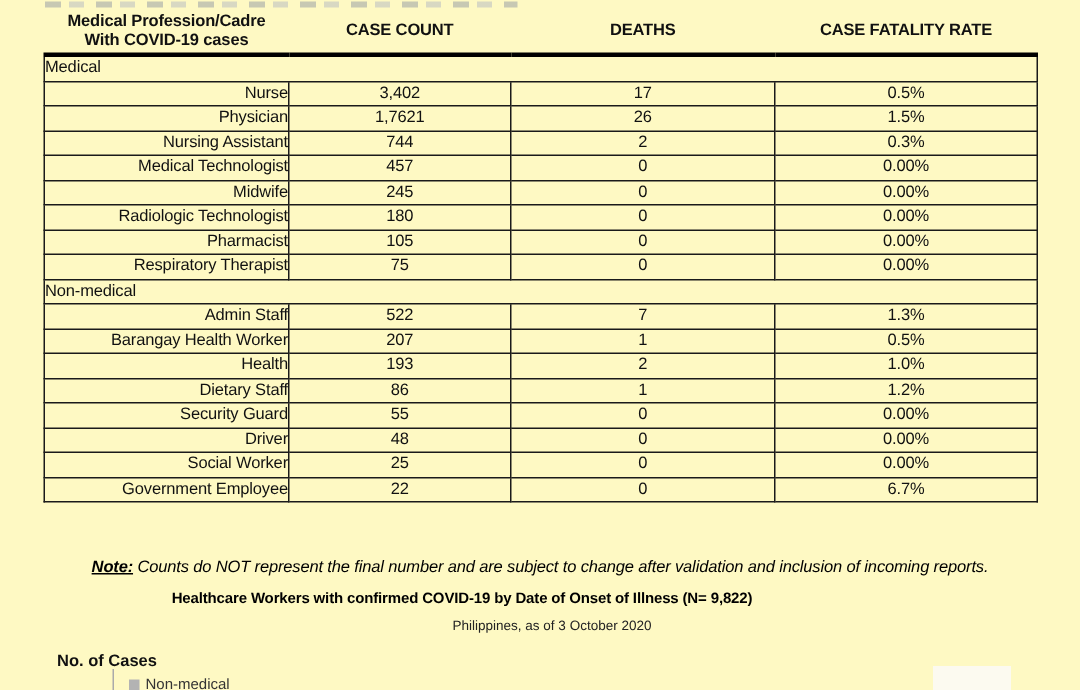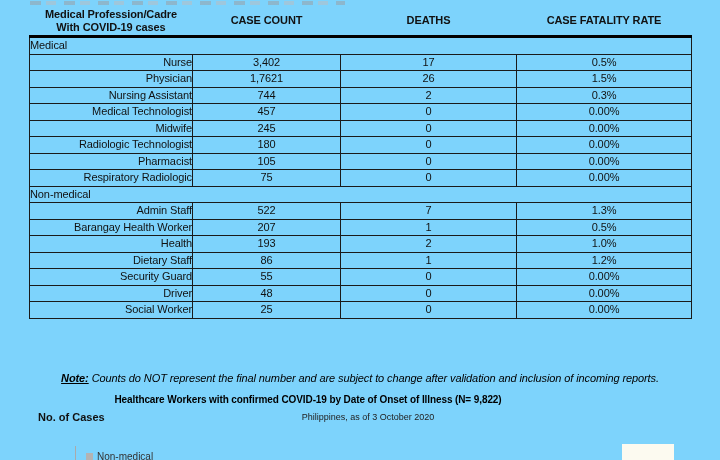--- a/index.html
+++ b/index.html
@@ -1,17 +1,17 @@
 <!DOCTYPE html>
 <html><head>
 <meta charset="utf-8">
 <style>
   html,body{margin:0;padding:0;background:#fff;}
   .canvas{
-    position:relative;width:720px;height:460px;background:#7dd3fc;
+    position:relative;width:720px;height:460px;background:#fef9c3;
     font-family:"Liberation Sans",sans-serif;color:#111;overflow:hidden;
   }
   
   .remnant{
     position:absolute;top:1px;left:30px;width:315px;height:4px;opacity:.55;
     background:repeating-linear-gradient(90deg,#9aa0a6 0 11px,transparent 11px 16px,#b9bdc2 16px 26px,transparent 26px 34px);
   }
   table.main{
     position:absolute;top:7px;left:29px;width:662px;
     border-collapse:collapse;table-layout:fixed;
@@ -37,21 +37,21 @@
   .note b{font-weight:bold;text-decoration:underline;}
   .chart-title{
     position:absolute;top:394px;left:0;width:616px;text-align:center;
     font-size:10px;font-weight:bold;letter-spacing:-0.1px;color:#000;
   }
   .chart-subtitle{
     position:absolute;top:412px;left:8px;width:720px;text-align:center;
     font-size:9px;color:#222;
   }
   .axis-label{
-    position:absolute;top:411px;left:38px;font-size:11px;font-weight:bold;color:#111;
+    position:absolute;top:435px;left:38px;font-size:11px;font-weight:bold;color:#111;
   }
   .y-axis{
     position:absolute;top:446px;left:75px;width:1px;height:14px;background:#aaa;
   }
   .legend{
     position:absolute;top:451px;left:86px;display:flex;align-items:center;gap:4px;
     font-size:10px;color:#333;
   }
   .legend-swatch{width:7px;height:7px;display:inline-block;background:#b3b3b3;}
   .corner-decor{
@@ -131,21 +131,21 @@
     </tr>
 
     <tr>
       <td class="prof">Pharmacist</td>
       <td class="num">105</td>
       <td class="num">0</td>
       <td class="num">0.00%</td>
     </tr>
 
     <tr>
-      <td class="prof">Respiratory Radiologic</td>
+      <td class="prof">Respiratory Therapist</td>
       <td class="num">75</td>
       <td class="num">0</td>
       <td class="num">0.00%</td>
     </tr>
 
     <tr>
       <td class="section" colspan="4">Non-medical</td>
     </tr>
 
     <tr>
@@ -190,20 +190,26 @@
       <td class="num">0.00%</td>
     </tr>
 
     <tr>
       <td class="prof">Social Worker</td>
       <td class="num">25</td>
       <td class="num">0</td>
       <td class="num">0.00%</td>
     </tr>
 
+    <tr>
+      <td class="prof">Government Employee</td>
+      <td class="num">22</td>
+      <td class="num">0</td>
+      <td class="num">6.7%</td>
+    </tr>
   </tbody>
   </table>
 
   <div class="note">
     <b>Note:</b><span> Counts do NOT represent the final number and are subject to change after validation and inclusion of incoming reports.</span>
   </div>
 
   <div class="chart-title">Healthcare Workers with confirmed COVID-19 by Date of Onset of Illness (N= 9,822)</div>
   <div class="chart-subtitle">Philippines, as of 3 October 2020</div>
 

